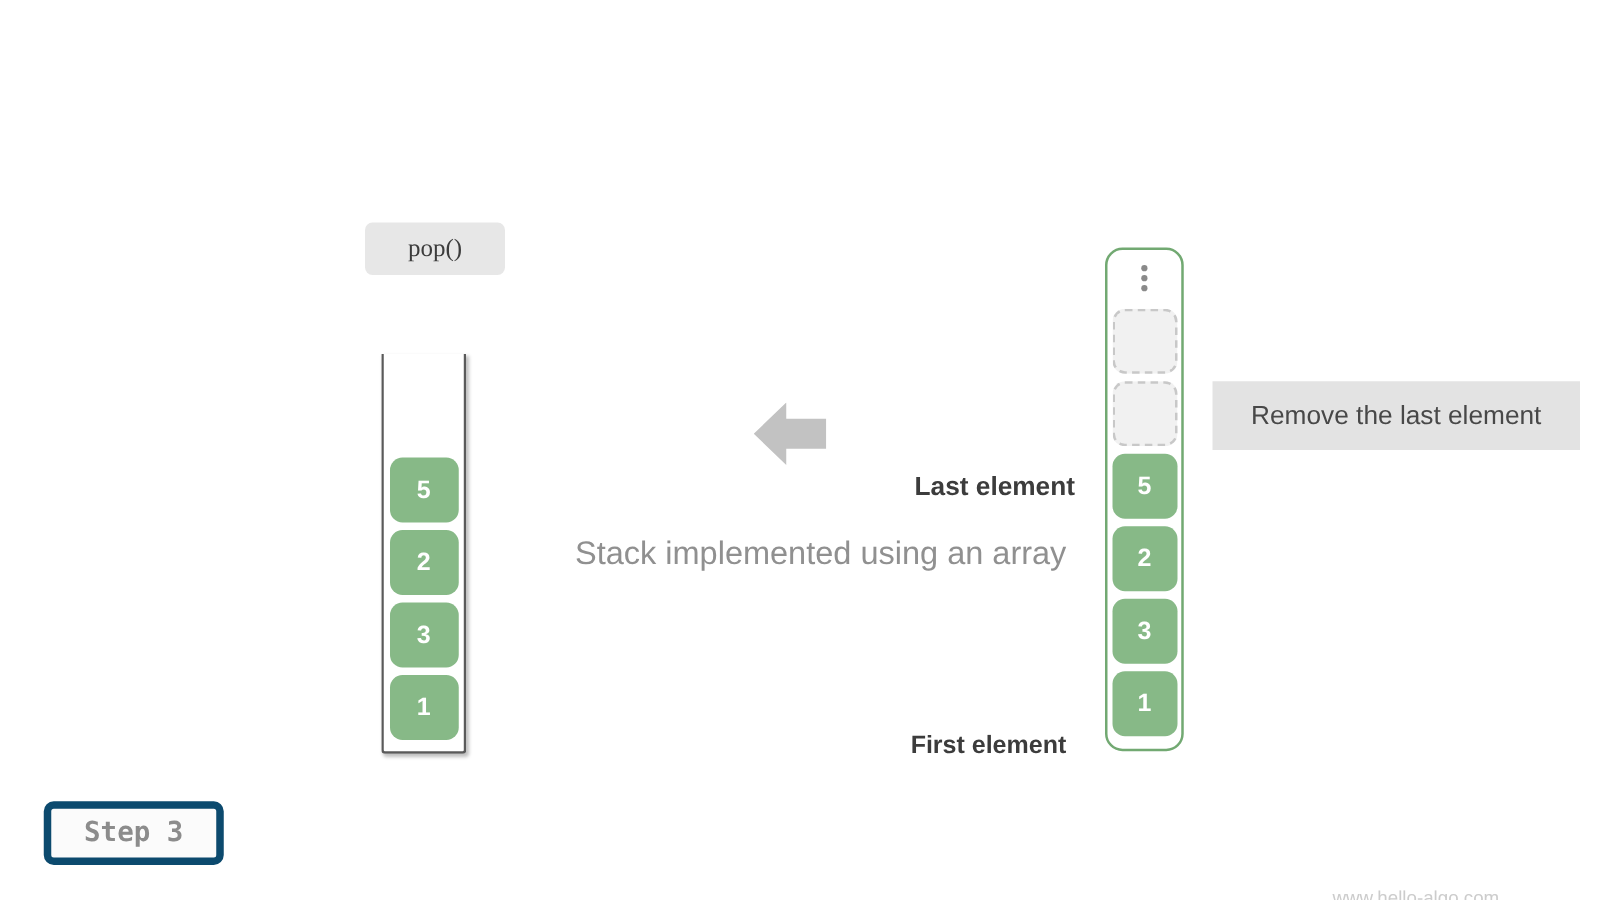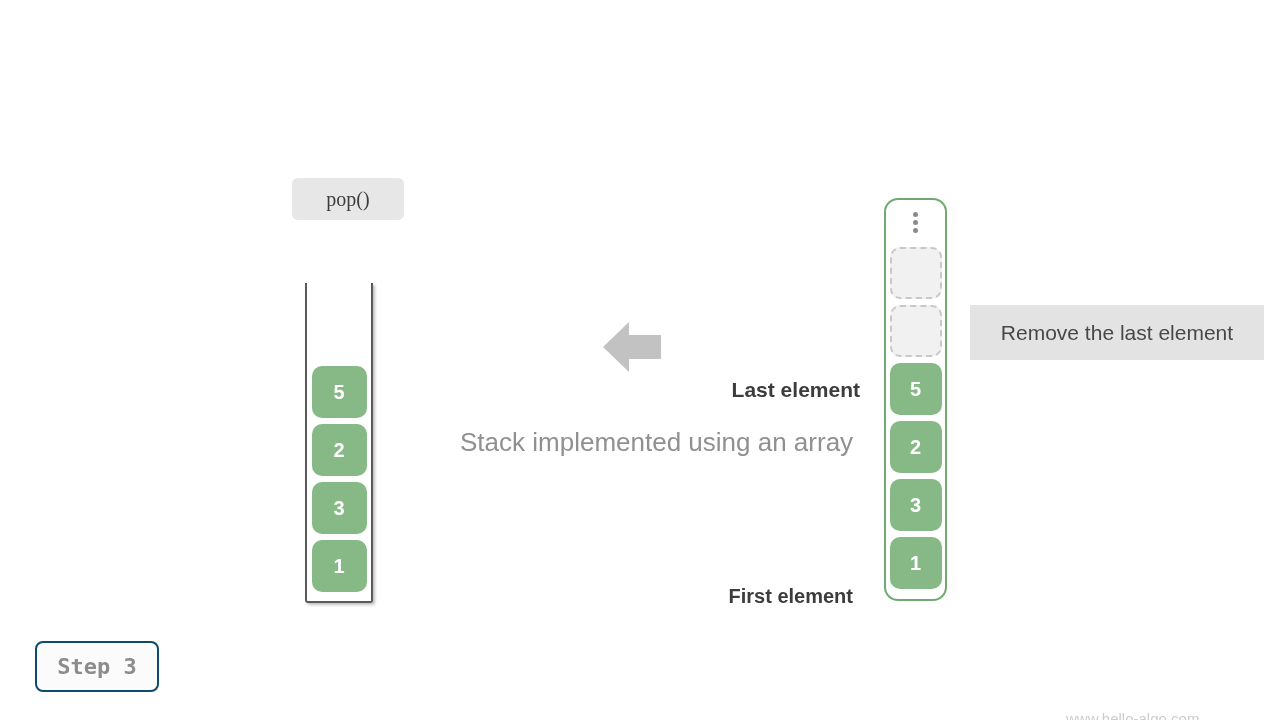--- a/index.html
+++ b/index.html
@@ -116,23 +116,23 @@
     background: var(--tooltip-bg);
     border-radius: 0;
     display: flex; align-items: center; justify-content: center;
     font-size: 21px; color: #484848;
     white-space: nowrap;
   }
 
   
   .step-badge {
     position: absolute; left: 35px; top: 641px;
-    width: 124px; height: 51px;
+    width: 144px; height: 51px;
     background: #fbfbfb;
-    border: 2px solid #0c4a6e;
+    border: 6px solid #0c4a6e;
     border-radius: 8px;
     display: flex; align-items: center; justify-content: center;
     font-family: "DejaVu Sans Mono", monospace;
     font-weight: bold; font-size: 22px;
     color: var(--step-text);
   }
 
   
   .watermark {
     position: absolute; left: 1066px; top: 678px;

